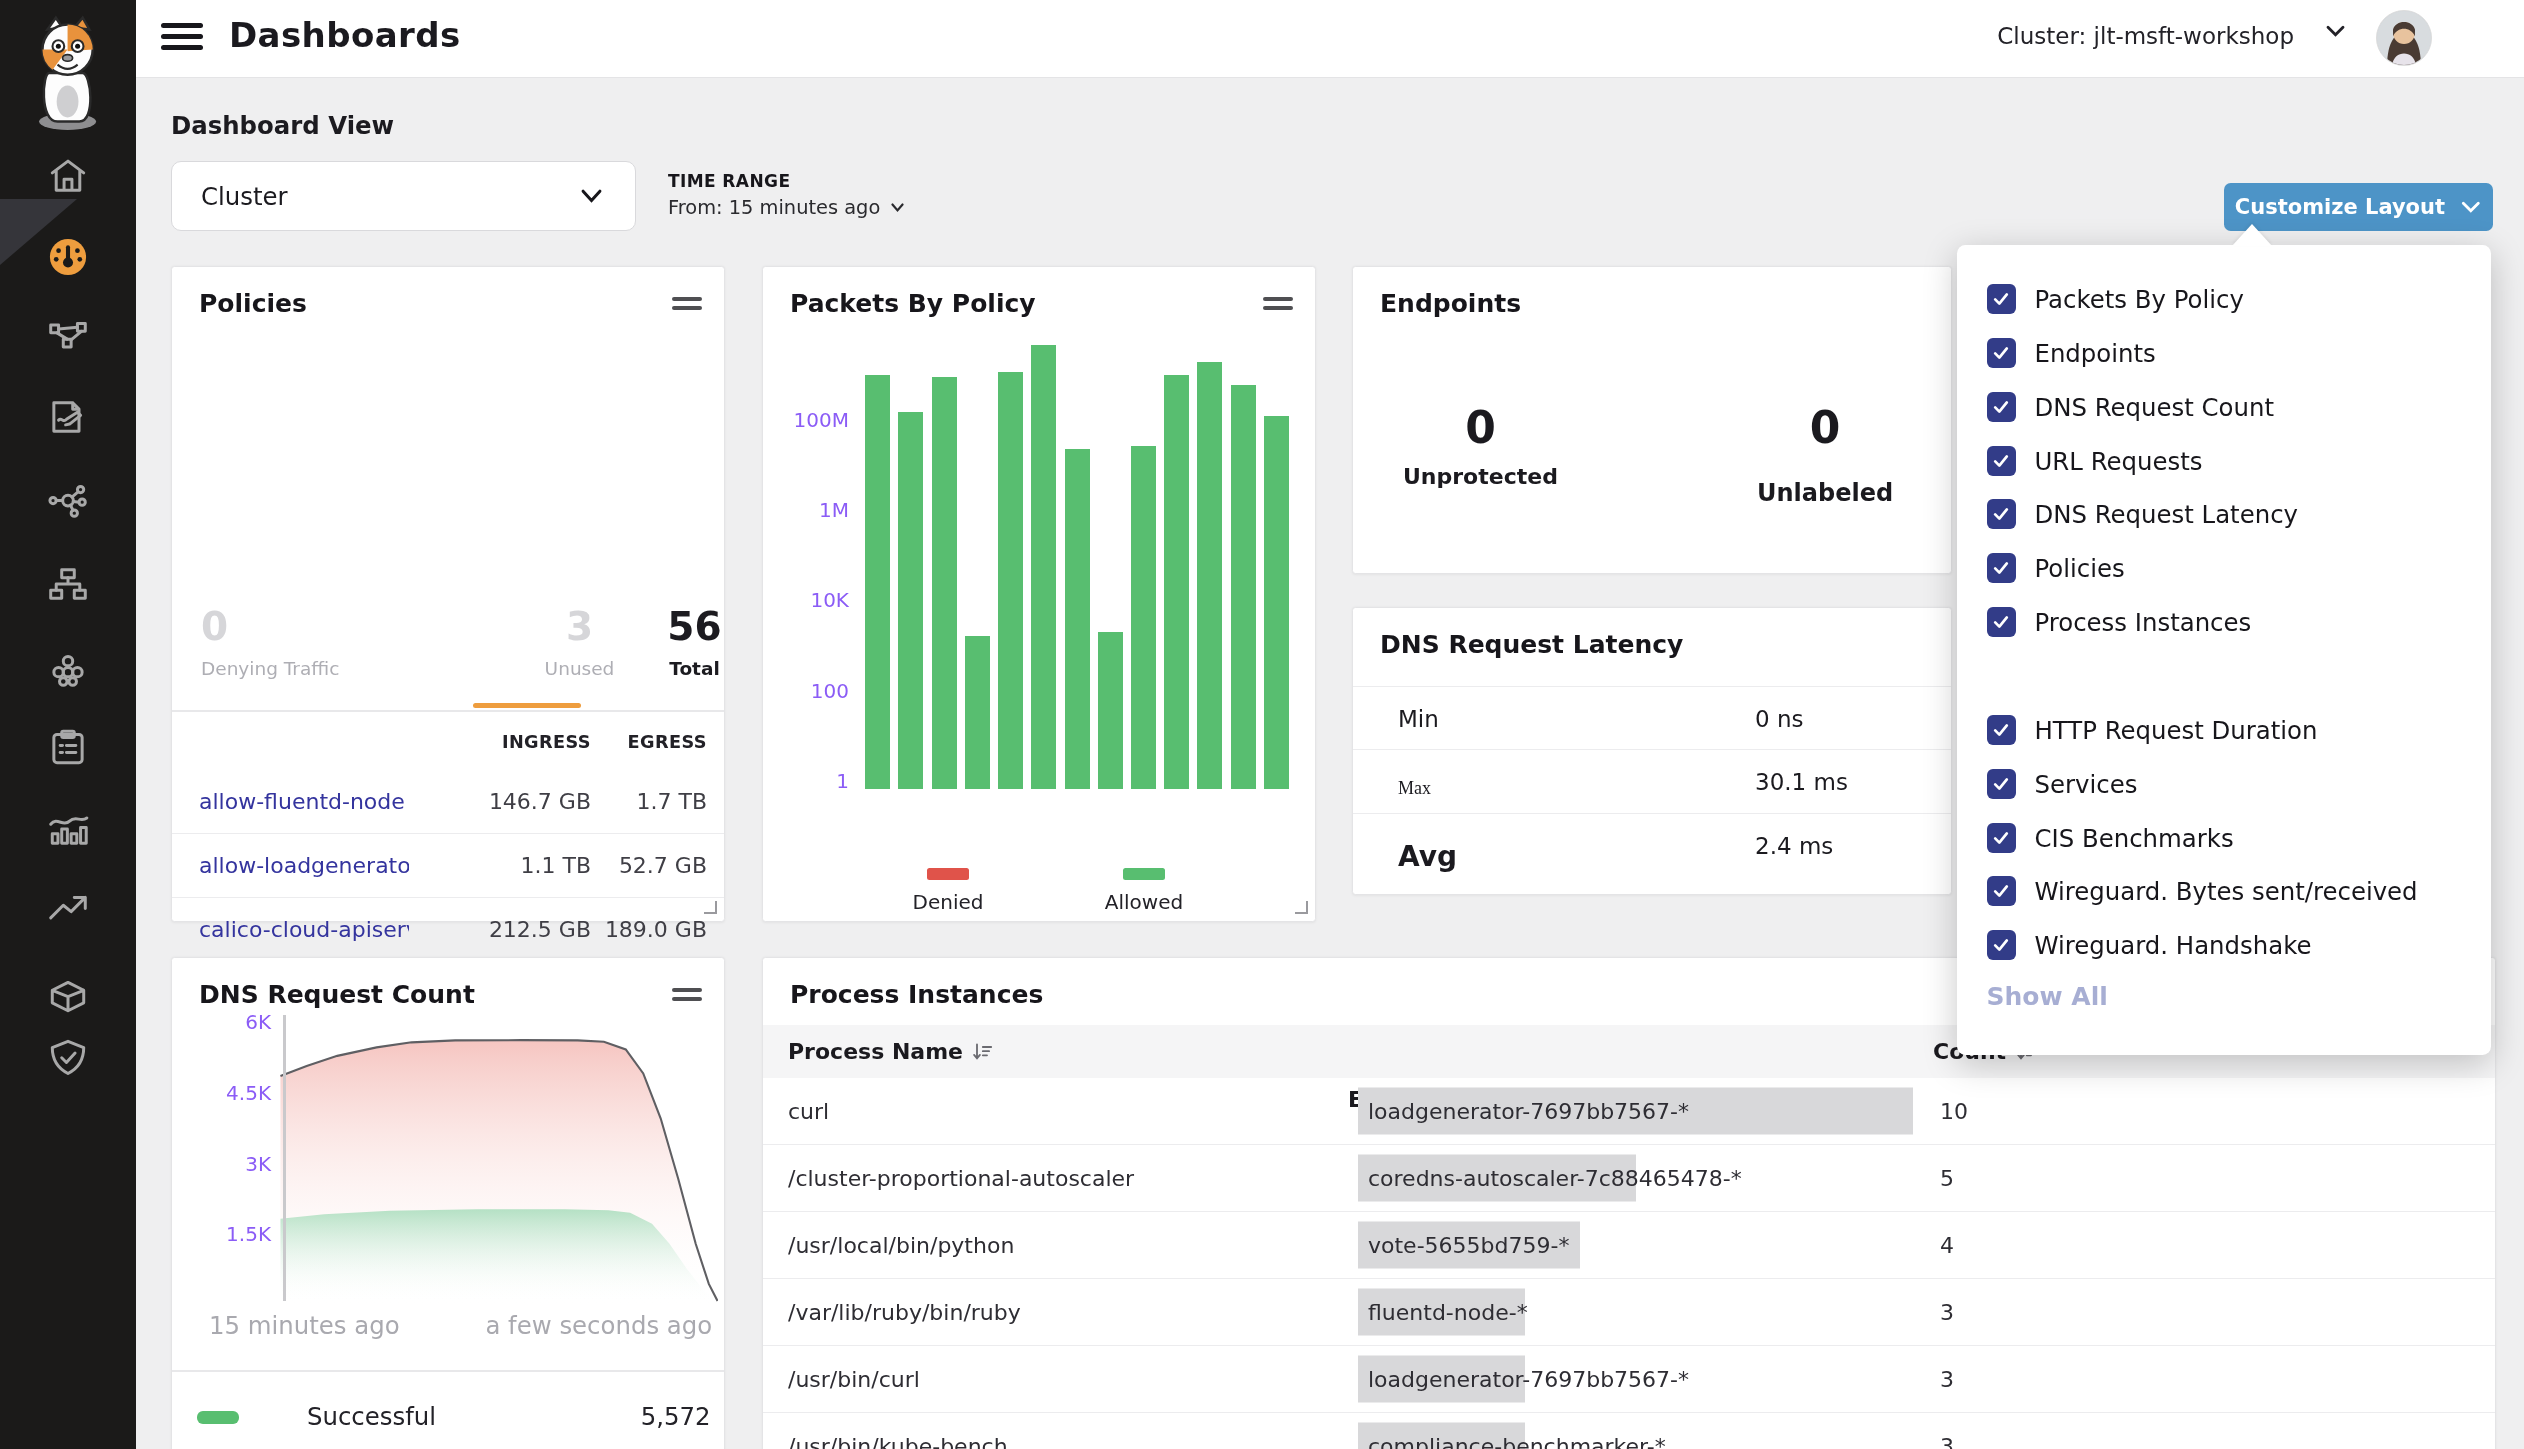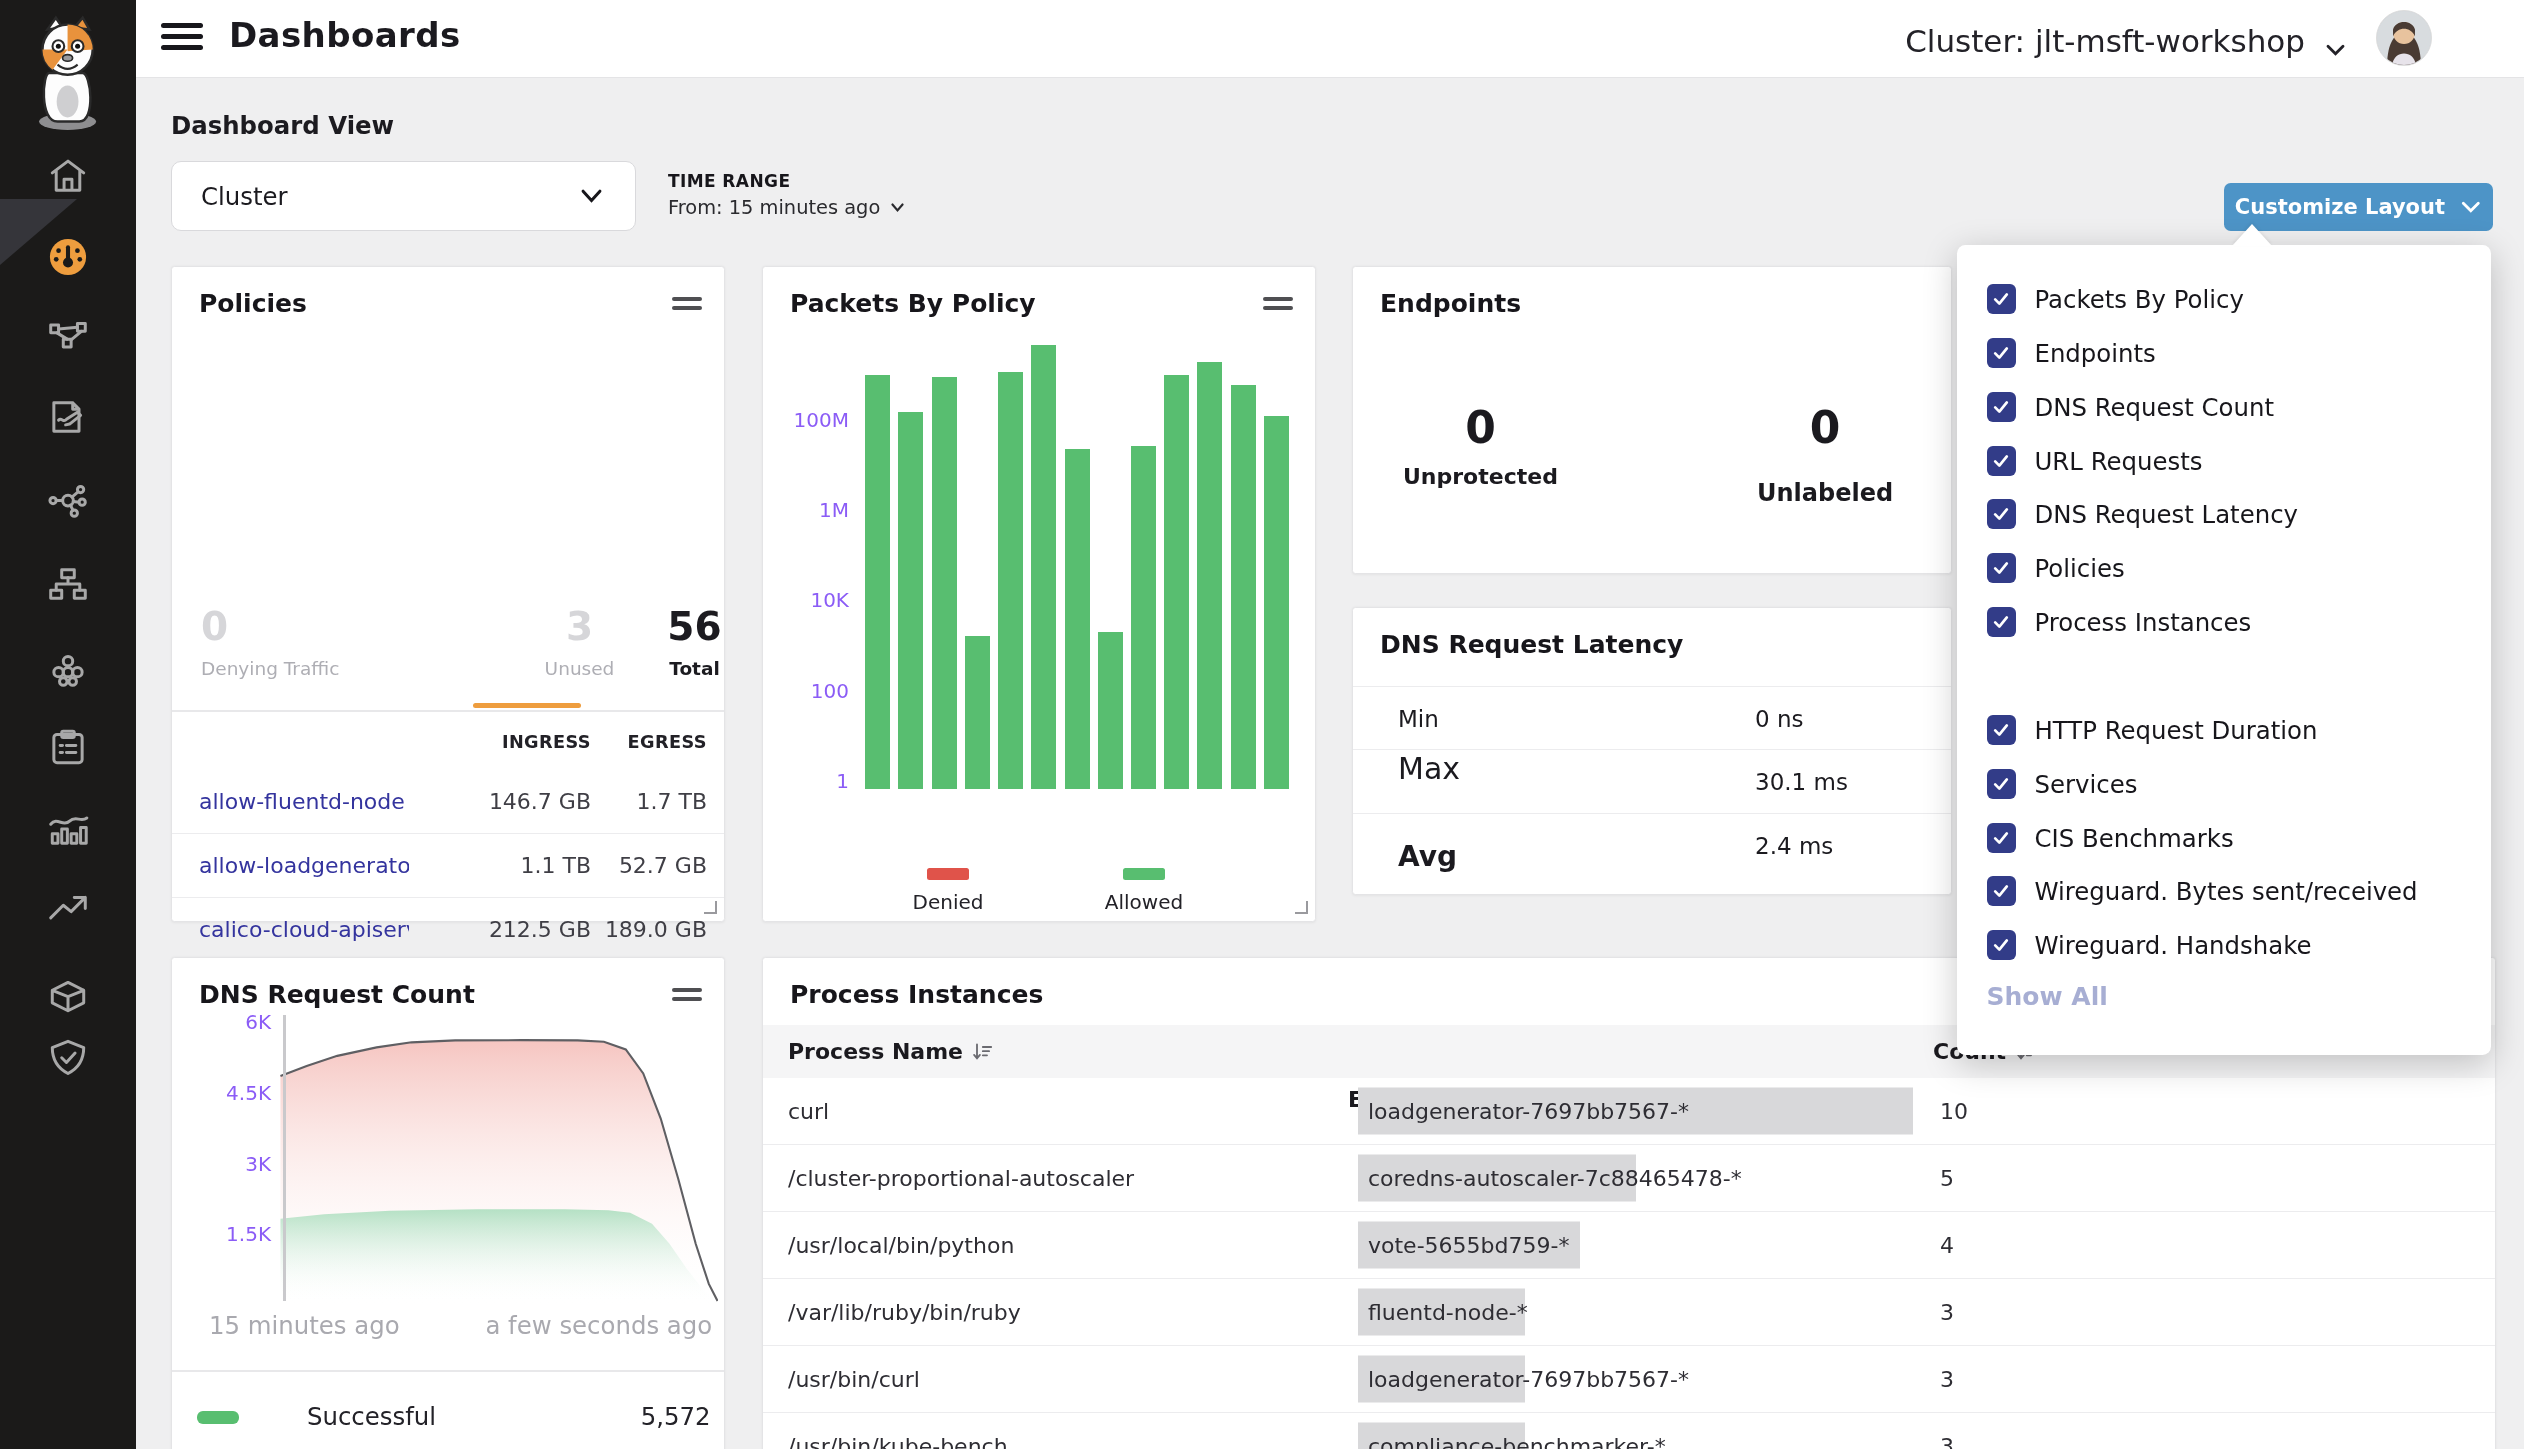--- a/index.html
+++ b/index.html
@@ -4,21 +4,21 @@
 <style>
   html,body{margin:0;padding:0;}
   body{width:2525px;height:1449px;overflow:hidden;background:#efeff0;
        font-family:"DejaVu Sans","Liberation Sans",sans-serif;color:#1b1a1f;position:relative;}
   .abs{position:absolute;}
   
   #topbar{position:absolute;left:0;top:0;width:2525px;height:77px;background:#ffffff;border-bottom:1.7px solid #e4e4e6;z-index:5;}
   #hamburger{position:absolute;left:161px;top:23px;width:42px;height:32px;cursor:pointer;}
   #hamburger span{display:block;height:5px;background:#17161b;border-radius:2.5px;margin-bottom:5.9px;}
   #page-title{position:absolute;left:229px;top:15px;font-size:34px;font-weight:700;letter-spacing:0.4px;}
-  #cluster-selector{position:absolute;right:177px;top:23px;font-size:31px;color:#232228;display:flex;align-items:flex-end;gap:18px;cursor:pointer;}
+  #cluster-selector{position:absolute;right:177px;top:23px;font-size:23px;color:#232228;display:flex;align-items:flex-start;gap:29px;cursor:pointer;}
   #avatar{position:absolute;right:93px;top:10px;width:54px;height:54px;border-radius:50%;overflow:hidden;border:1.7px solid #ddd;background:#cfd4d8;}
   
   #sidebar{position:absolute;left:0;top:0;width:136px;height:1449px;background:#1b1a19;z-index:6;}
   #side-notch{position:absolute;left:0;top:199px;width:0;height:0;border-top:66px solid #35353a;border-right:77px solid transparent;}
   .side-item{position:absolute;left:0;width:136px;height:50px;display:flex;align-items:center;justify-content:center;cursor:pointer;}
   .side-item svg{stroke:#a8a8a8;fill:none;stroke-width:1.9;stroke-linecap:round;stroke-linejoin:round;}
   .side-item.active svg{stroke:none;}
   
   .card{position:absolute;background:#fff;border:0.8px solid #e4e4e6;border-radius:3.4px;box-shadow:0 0.8px 2.5px rgba(0,0,0,.05);}
   .card-title{position:absolute;left:27px;top:22px;font-size:25px;font-weight:700;color:#17161b;}
@@ -342,21 +342,21 @@
 </div>
 
 <div class="card" id="dns-latency-card" style="left:1352px;top:607px;width:598px;height:286px;">
   <div class="card-title">DNS Request Latency</div>
   <div id="latency-rows">
       <div class="abs" style="left: 0px; top: 78px; width: 100%; height: 63px; border-top: 1.7px solid rgb(236, 236, 238);">
         <span style="position:absolute;left:45px;top:18.5px;font-size:23px;">Min</span>
         <span style="position:absolute;left:402px;top:18.5px;font-size:23px;">0 ns</span>
       </div>
       <div class="abs" style="left: 0px; top: 141px; width: 100%; height: 63px; border-top: 1.7px solid rgb(236, 236, 238);">
-        <span style="position:absolute;left:45px;top:1px;font-size:30px;">Max</span>
+        <span style="position:absolute;left:45px;top:28px;font-size:18px;font-family:Liberation Serif, serif;">Max</span>
         <span style="position:absolute;left:402px;top:18.5px;font-size:23px;">30.1 ms</span>
       </div>
       <div class="abs" style="left: 0px; top: 205px; width: 100%; height: 63px; border-top: 1.7px solid rgb(236, 236, 238);">
         <span style="position:absolute;left:45px;top:26px;font-size:28px;font-weight:bold;">Avg</span>
         <span style="position:absolute;left:402px;top:18.5px;font-size:23px;">2.4 ms</span>
       </div>
     </div>
 </div>
 
 <div class="card" id="dns-count-card" style="left:171px;top:957px;width:552px;height:505px;">

